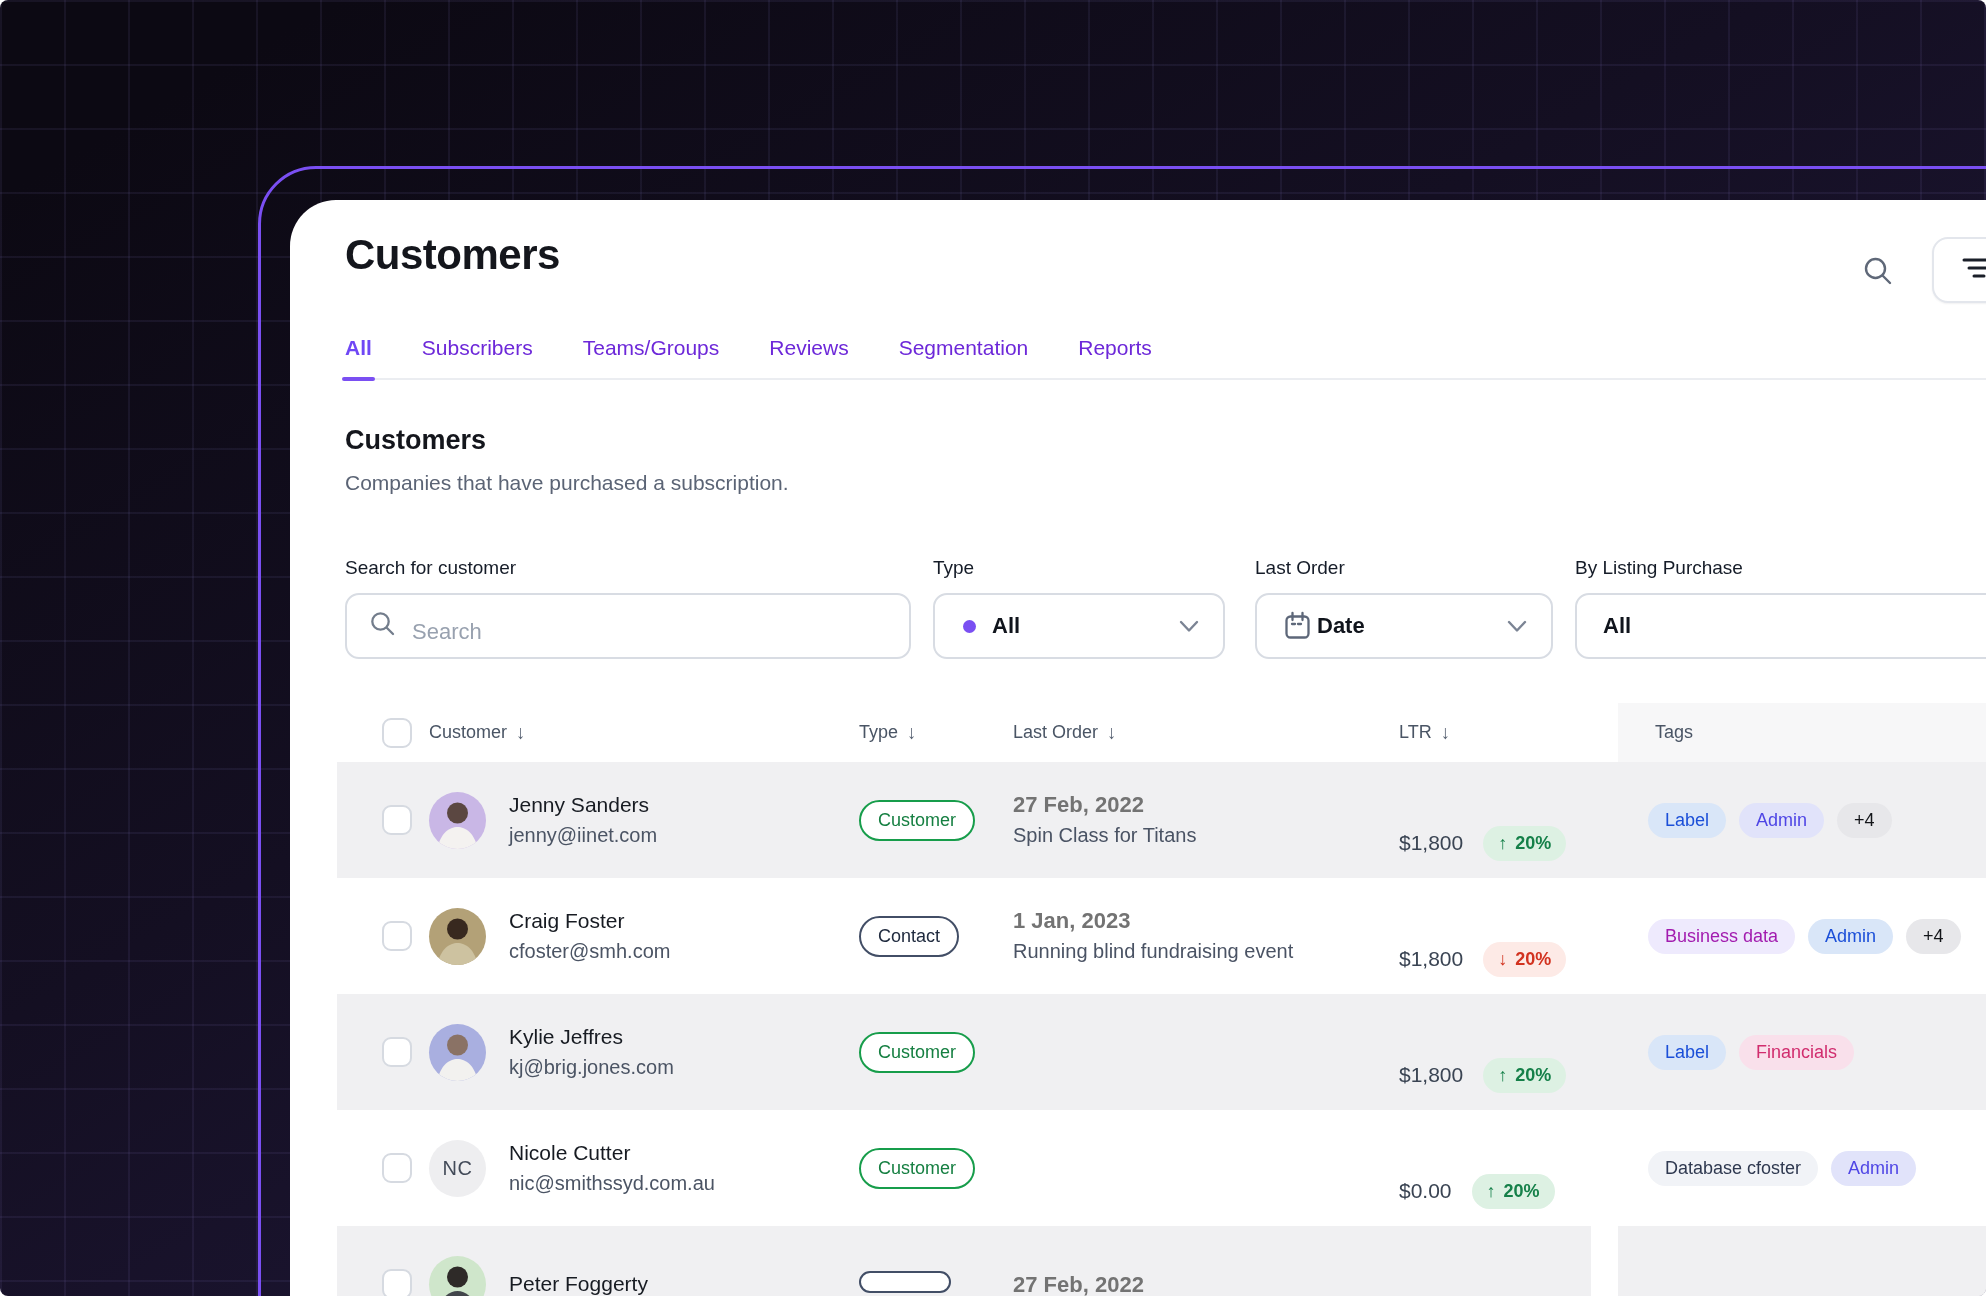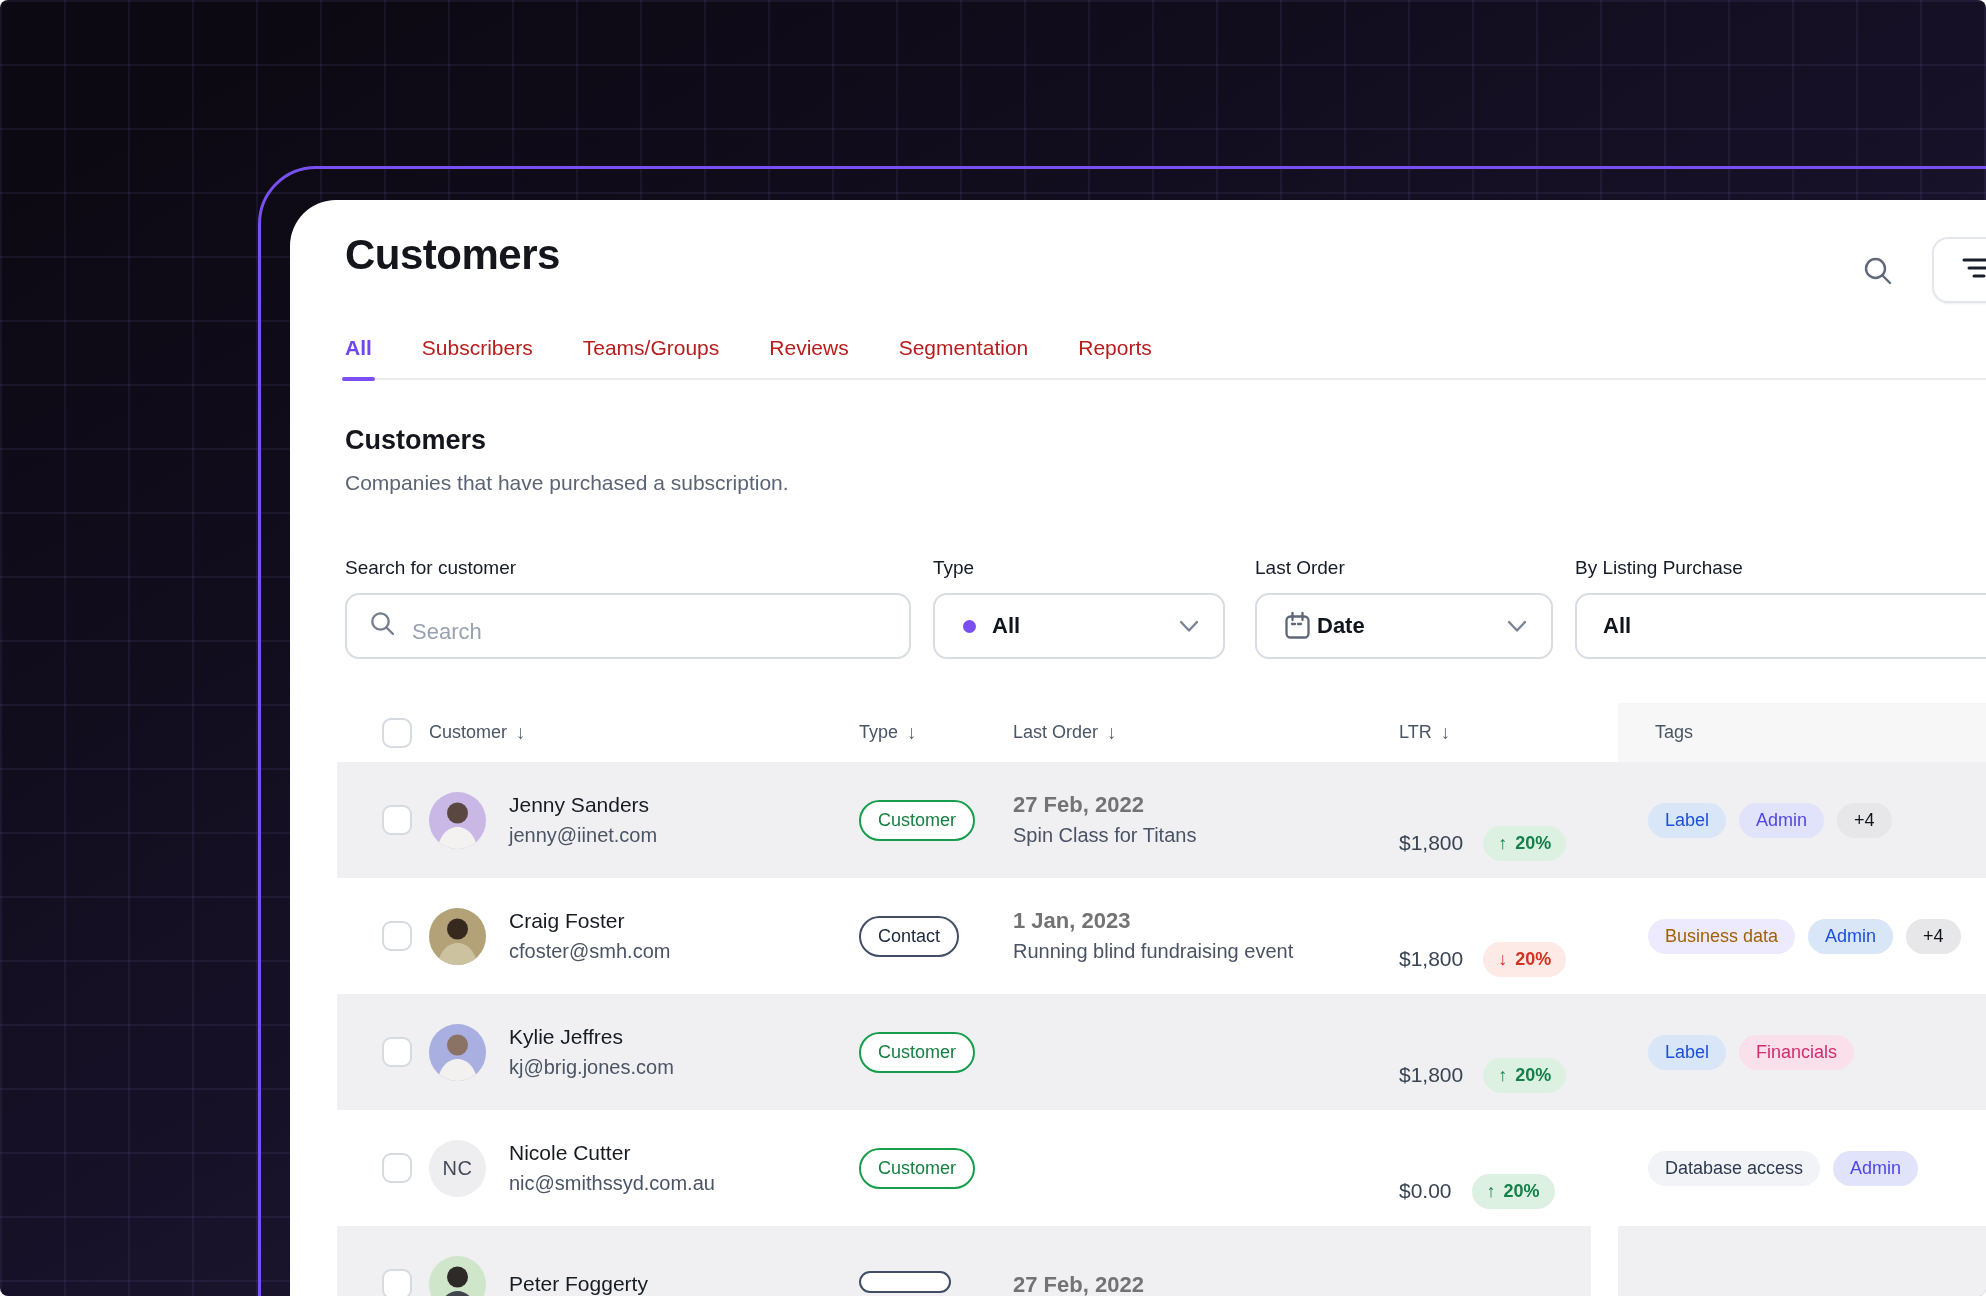--- a/index.html
+++ b/index.html
@@ -22,21 +22,21 @@
   .page-title{margin-top:30px;font-size:42px;line-height:50px;font-weight:700;
     color:#14161c;letter-spacing:-0.5px;}
   .icon-search-top{position:absolute;left:1572px;top:55px;width:32px;height:32px;cursor:pointer;}
   .btn-filter{position:absolute;left:1642px;top:37px;width:120px;height:66px;
     border:2px solid #e3e6ec;border-radius:16px;background:#fff;display:flex;
     align-items:center;justify-content:flex-start;padding-left:26px;
     box-shadow:0 1px 2px rgba(16,24,40,.06);cursor:pointer;}
 
   
   .tabs{display:flex;gap:50px;margin-top:56px;width:1700px;border-bottom:2px solid #ebedf1;}
-  .tab{font-size:21px;color:#b91c1c;padding-bottom:18px;position:relative;cursor:pointer;font-weight:500;}
+  .tab{font-size:21px;color:#6d28d9;padding-bottom:18px;position:relative;cursor:pointer;font-weight:500;}
   .tab.active{color:#6f47f5;font-weight:700;}
   .tab.active::after{content:"";position:absolute;left:-3px;right:-3px;bottom:-3px;height:4px;
     background:#7a4ff2;border-radius:3px;}
 
   
   .section-heading{margin-top:44px;font-size:27px;line-height:32px;font-weight:700;color:#14161c;}
   .section-sub{margin-top:14px;font-size:21px;line-height:26px;color:#5b6475;}
 
   
   .filters{margin-top:60px;display:flex;}
@@ -266,21 +266,21 @@
             <div>
               <div class="order-date">1 Jan, 2023</div>
               <div class="order-detail">Running blind fundraising event</div>
             </div>
             <div class="cell-ltr">
               <span class="ltr-val">$1,800</span>
               <span class="change-pill" style="background:#fdeae6;color:#d2321f;"><span>↓</span>20%</span>
             </div>
             <div class="cell-gap"></div>
             <div class="cell-tags">
-              <span class="tag" style="background: rgb(238, 234, 253); color: #a16207;">Business data</span>
+              <span class="tag" style="background: rgb(238, 234, 253); color: #a21caf;">Business data</span>
               <span class="tag" style="background: rgb(217, 230, 248); color: rgb(27, 79, 216);">Admin</span>
               <span class="tag" style="background: rgb(231, 231, 234); color: rgb(19, 21, 25);">+4</span>
             </div>
           </div>
           <div class="trow striped">
             <div class="cell-check">
               <div class="checkbox"></div>
             </div>
             <div class="cell-customer">
               <div class="avatar" style="background: rgb(169, 175, 224);">
@@ -318,21 +318,21 @@
               </div>
             </div>
             <div><span class="type-badge" style="border-color:#179d4b;color:#157f41;">Customer</span></div>
             <div></div>
             <div class="cell-ltr">
               <span class="ltr-val">$0.00</span>
               <span class="change-pill" style="background:#ddf1e3;color:#158049;"><span>↑</span>20%</span>
             </div>
             <div class="cell-gap"></div>
             <div class="cell-tags">
-              <span class="tag" style="background: rgb(241, 243, 247); color: rgb(47, 57, 80);">Database access</span>
+              <span class="tag" style="background: rgb(241, 243, 247); color: rgb(47, 57, 80);">Database cfoster</span>
               <span class="tag" style="background: rgb(225, 227, 250); color: rgb(79, 70, 229);">Admin</span>
             </div>
           </div>
           <div class="trow striped partial">
             <div class="cell-check">
               <div class="checkbox"></div>
             </div>
             <div class="cell-customer">
               <div class="avatar" style="background: rgb(207, 230, 203);">
                 <svg width="57" height="57" viewBox="0 0 57 57">

